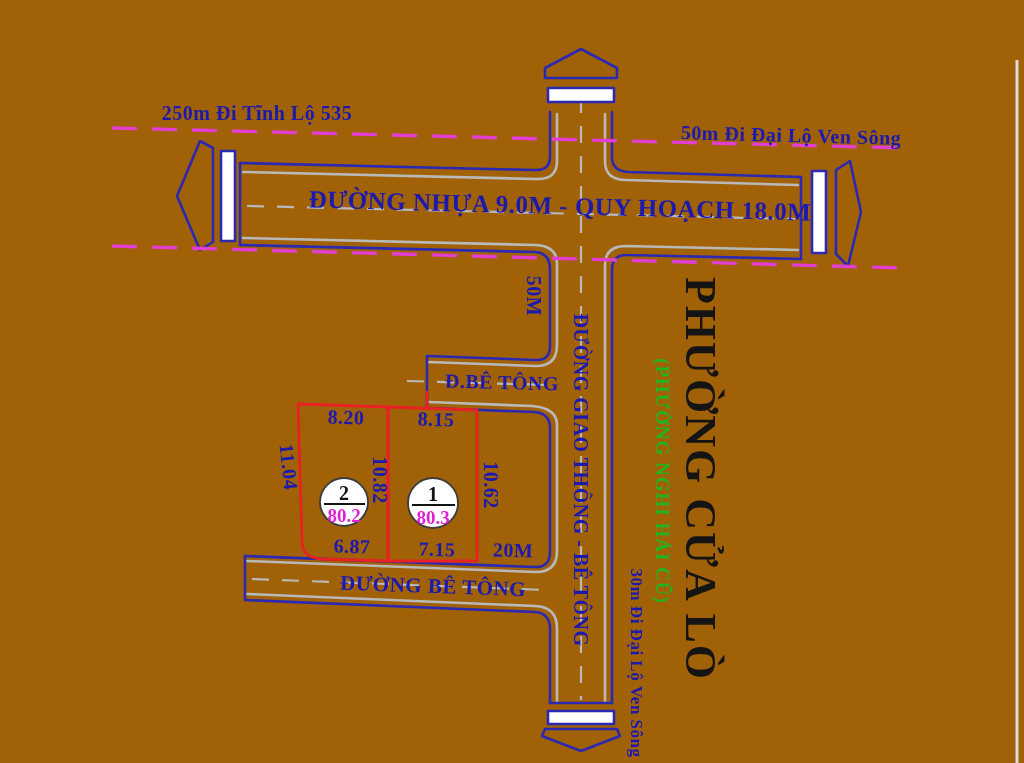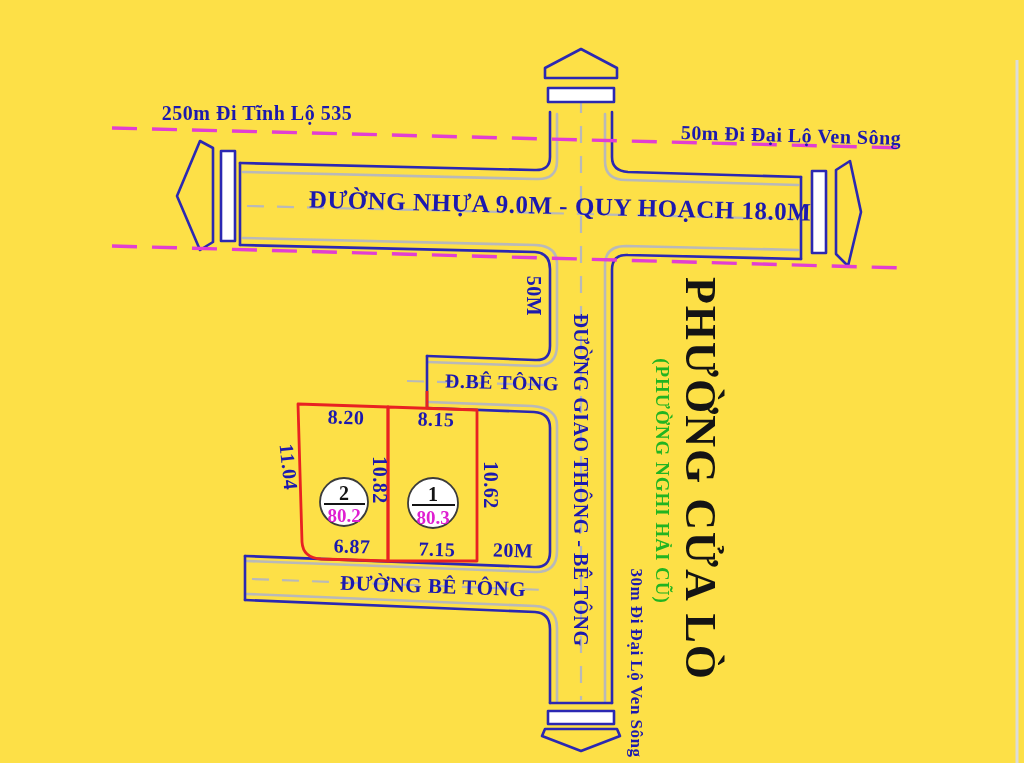--- a/index.html
+++ b/index.html
@@ -1,16 +1,16 @@
 <!DOCTYPE html>
 <html style="--road-outline: #2b28b2; --road-secondary: #b9b9b9; --boundary-magenta: #e23ed2; --plot-red: #e82222; --label-blue: #1c19ae; --area-magenta: #df1fd1; --region-green: #21b421; --region-black: #141414;"><head>
 <meta charset="utf-8">
 <style>
   html,body{margin:0;padding:0;background:#ffffff;}
-  .stage{position:relative;width:1024px;height:763px;background:#fde047;overflow:hidden;
+  .stage{position:relative;width:1024px;height:763px;background:#a16207;overflow:hidden;
          font-family:"Liberation Serif","DejaVu Serif",serif;}
   svg{display:block;}
   .road-line{fill:none;stroke:var(--road-outline,#2b28b2);stroke-width:2.6;stroke-linejoin:round;stroke-linecap:round;}
   .end-bar{fill:#fff;stroke:var(--road-outline,#2b28b2);stroke-width:2.6;stroke-linejoin:round;}
   .gray-line{fill:none;stroke:var(--road-secondary,#b9b9b9);stroke-width:2.6;stroke-linecap:round;}
   .center-dash{fill:none;stroke:var(--road-secondary,#b9b9b9);stroke-width:2.2;stroke-dasharray:17 13;}
   .magenta{fill:none;stroke:var(--boundary-magenta,#e23ed2);stroke-width:3.4;stroke-dasharray:25 15;}
   .plot{fill:none;stroke:var(--plot-red,#e82222);stroke-width:2.8;stroke-linejoin:round;}
   .lbl{font-weight:bold;fill:var(--label-blue,#1c19ae);letter-spacing:0.5px;}
   .num-black{font-weight:bold;fill:#141414;}

